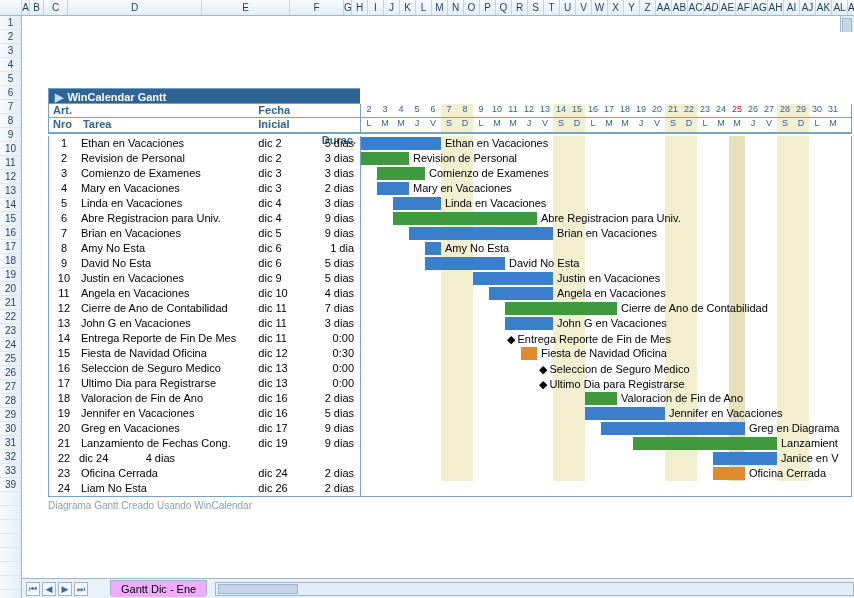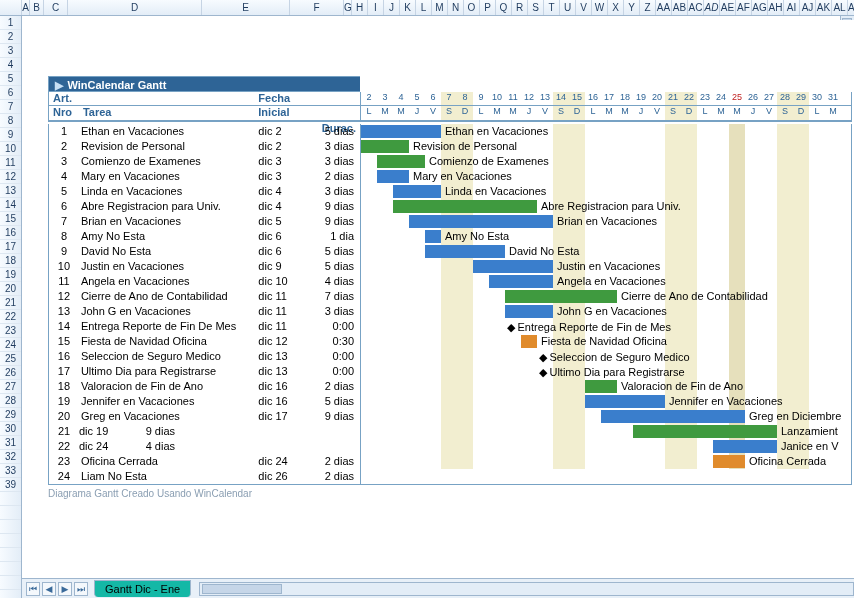--- a/index.html
+++ b/index.html
@@ -46,21 +46,21 @@
     height: 14px;
     line-height: 14px;
     border-bottom: 1px solid #dde7f1;
     text-align: center;
     color: #1f3b5e;
     font-size: 10px;
   }
   
   .grid {
     position: absolute;
-    top: 20px; left: 22px;
+    top: 32px; left: 22px;
     width: 832px;
     height: 560px;
     background: #fff;
   }
   
   .titlebar {
     position: absolute;
     top: 56px; left: 26px;
     width: 804px;
     height: 16px;
@@ -205,27 +205,28 @@
     margin-right: 2px;
     text-align: center;
     line-height: 12px;
     font-size: 9px;
     color: #3a6a9a;
     background: #f4f8fc;
     cursor: pointer;
   }
   .tabs .tab {
     padding: 2px 10px;
-    background: #14b8a6;
+    background: #f0abfc;
     border: 1px solid #9eb6ce;
     border-bottom: none;
     border-radius: 0 0 4px 4px;
     font-size: 11px;
     color: #000;
     cursor: pointer;
+    margin-left: 16px;
   }
   .tabs .hscroll {
     flex: 1;
     margin-left: 8px;
     height: 14px;
     background: #e3edf7;
     border: 1px solid #9eb6ce;
     position: relative;
   }
   .tabs .hscroll .thumb {
@@ -868,27 +869,28 @@
             <div class="wkbg" style="left: 80px;"></div>
             <div class="wkbg" style="left: 96px;"></div>
             <div class="wkbg" style="left: 192px;"></div>
             <div class="wkbg" style="left: 208px;"></div>
             <div class="wkbg" style="left: 304px;"></div>
             <div class="wkbg" style="left: 320px;"></div>
             <div class="wkbg" style="left: 416px;"></div>
             <div class="wkbg" style="left: 432px;"></div>
             <div class="holbg" style="left: 368px;"></div>
             <div class="bar blue" style="left: 240px; width: 144px;">
-              <span class="lbl">Greg en Diciembre</span>
+              <span class="lbl">Greg en Diagrama</span>
             </div>
           </div>
         </div>
         <div class="taskrow">
           <div class="cols">
             <div class="nro">21</div>
+            <div class="tarea">Lanzamiento de Fechas Cong.</div>
             <div class="fecha">dic 19</div>
             <div class="dur">9 dias</div>
           </div>
           <div class="gantt">
             <div class="wkbg" style="left: 80px;"></div>
             <div class="wkbg" style="left: 96px;"></div>
             <div class="wkbg" style="left: 192px;"></div>
             <div class="wkbg" style="left: 208px;"></div>
             <div class="wkbg" style="left: 304px;"></div>
             <div class="wkbg" style="left: 320px;"></div>

